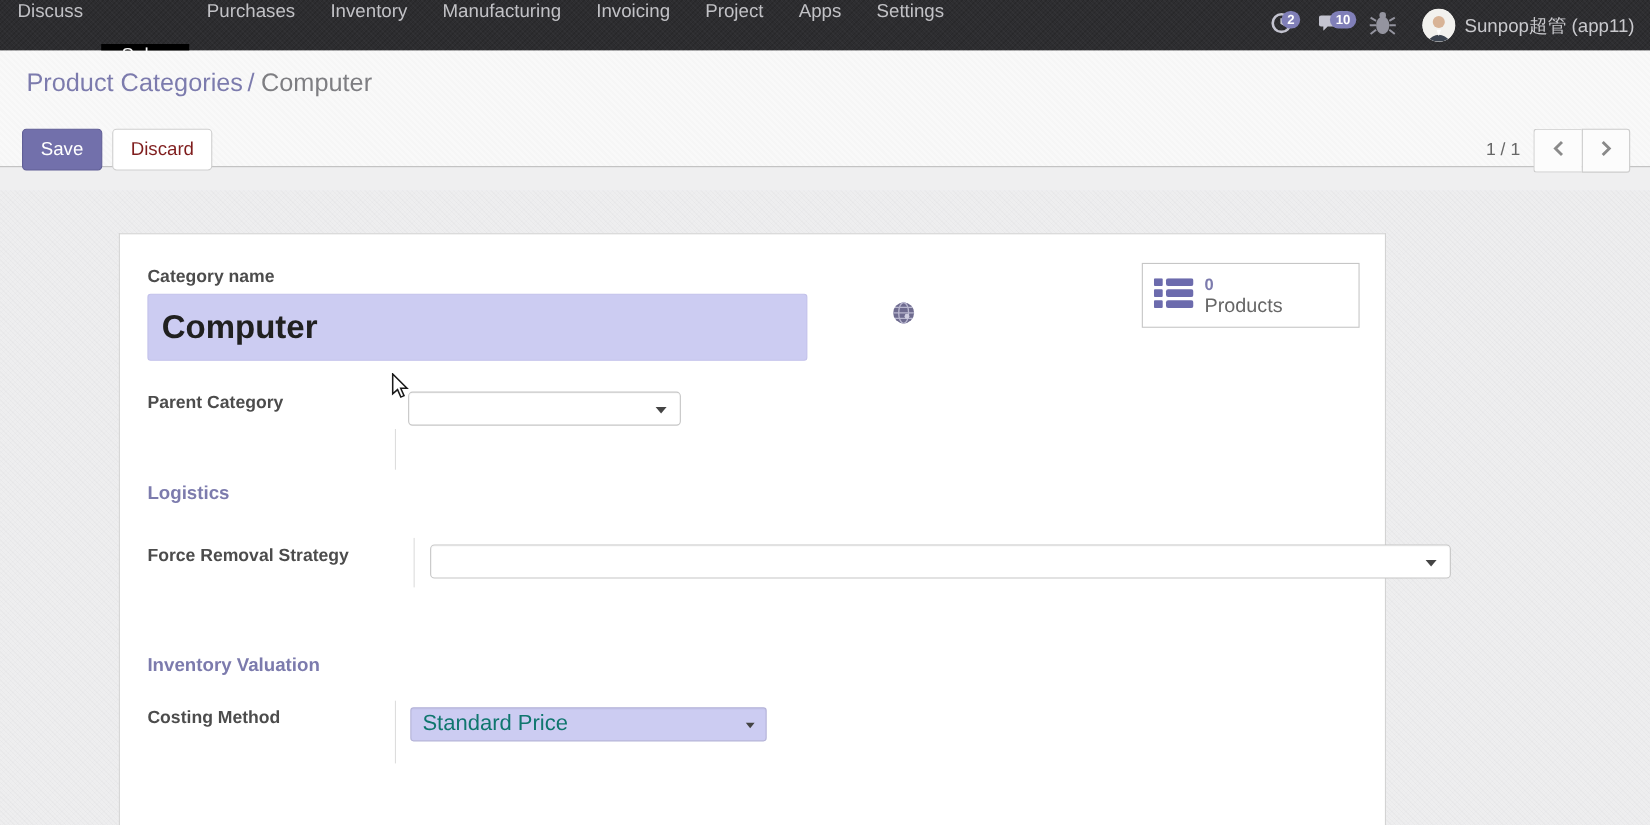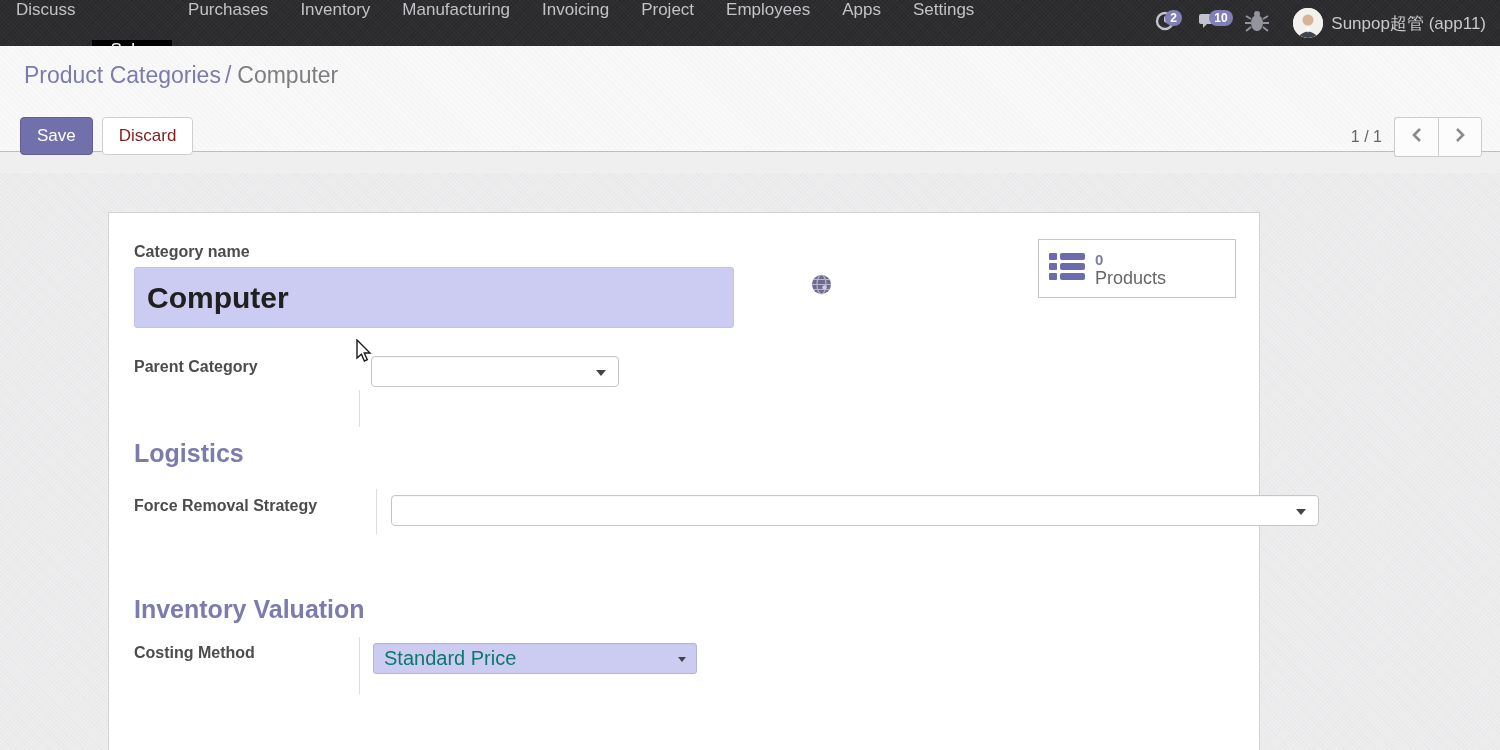--- a/index.html
+++ b/index.html
@@ -82,21 +82,21 @@
     position:absolute; left:108px; top:39px; width:1152px; height:538px;
     background:#fff; border:1px solid #d3d3d3; border-bottom:none;
   }
 
   .field-label { position:absolute; font-size:16px; font-weight:bold; color:#4c4c4c; }
   .lbl-category { left:25px; top:30px; }
   .lbl-parent   { left:25px; top:145px; }
   .lbl-force    { left:25px; top:284px; }
   .lbl-costing  { left:25px; top:431px; }
 
-  .section-title { position:absolute; left:25px; font-size:25px; font-weight:bold; color:#7c7bad; }
+  .section-title { position:absolute; left:25px; font-size:17px; font-weight:bold; color:#7c7bad; }
   .sec-logistics { top:226px; }
   .sec-invval    { top:382px; }
 
   .name-input {
     position:absolute; left:25px; top:54px; width:600px; height:61px;
     background:#ccccf2; border:1px solid #c2c1ea; border-radius:3px;
     font-size:30px; font-weight:bold; color:#202020;
     padding:10px 40px 10px 12px;
     font-family:"Liberation Sans", sans-serif;
   }
@@ -143,21 +143,20 @@
 <div class="screen">
 
   <nav class="topbar">
     <a class="nav-item">Discuss</a>
     <a class="nav-item active">Sales</a>
     <a class="nav-item">Purchases</a>
     <a class="nav-item">Inventory</a>
     <a class="nav-item">Manufacturing</a>
     <a class="nav-item">Invoicing</a>
     <a class="nav-item">Project</a>
-    <a class="nav-item">Employees</a>
     <a class="nav-item">Apps</a>
     <a class="nav-item">Settings</a>
     <div class="nav-spacer"></div>
     <div class="systray">
       <div class="systray-item">
         <span>
           <svg width="22" height="22" viewBox="0 0 22 22">
             <circle cx="10" cy="11" r="8" fill="none" stroke="#c3c3cf" stroke-width="2.4"></circle>
             <path d="M10 6.5 V11 L13.4 13" fill="none" stroke="#c3c3cf" stroke-width="2"></path>
           </svg>

